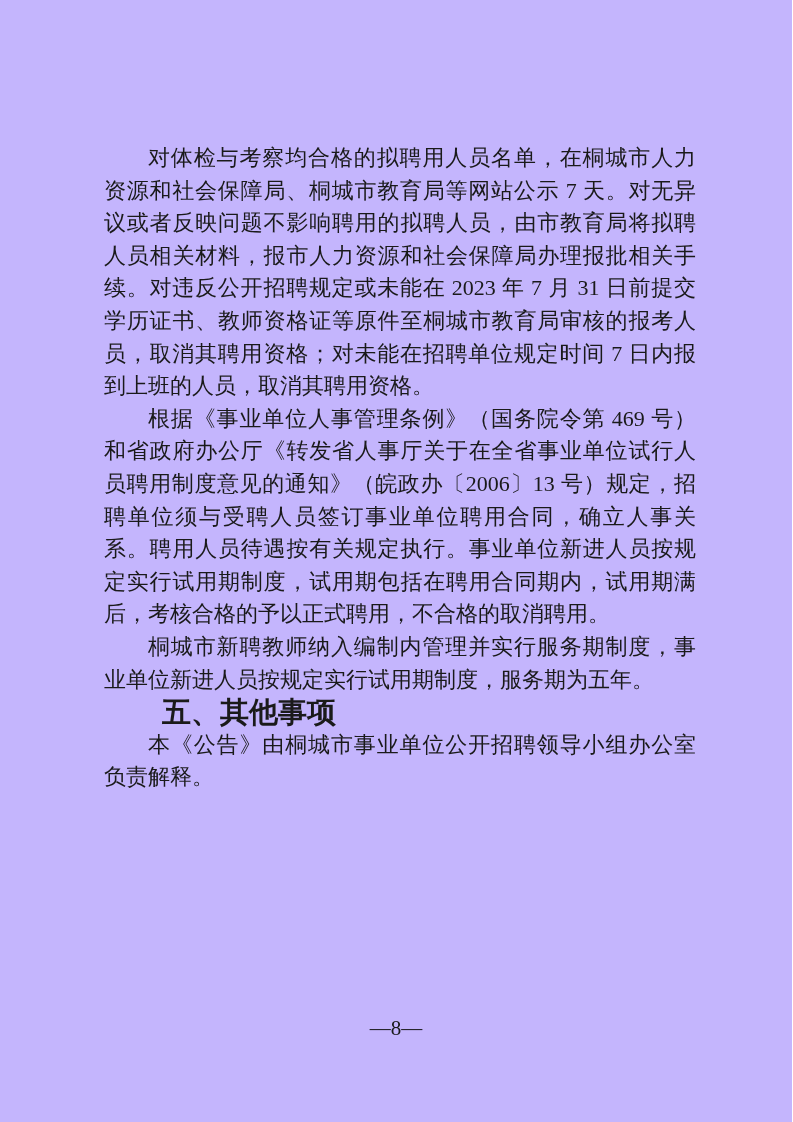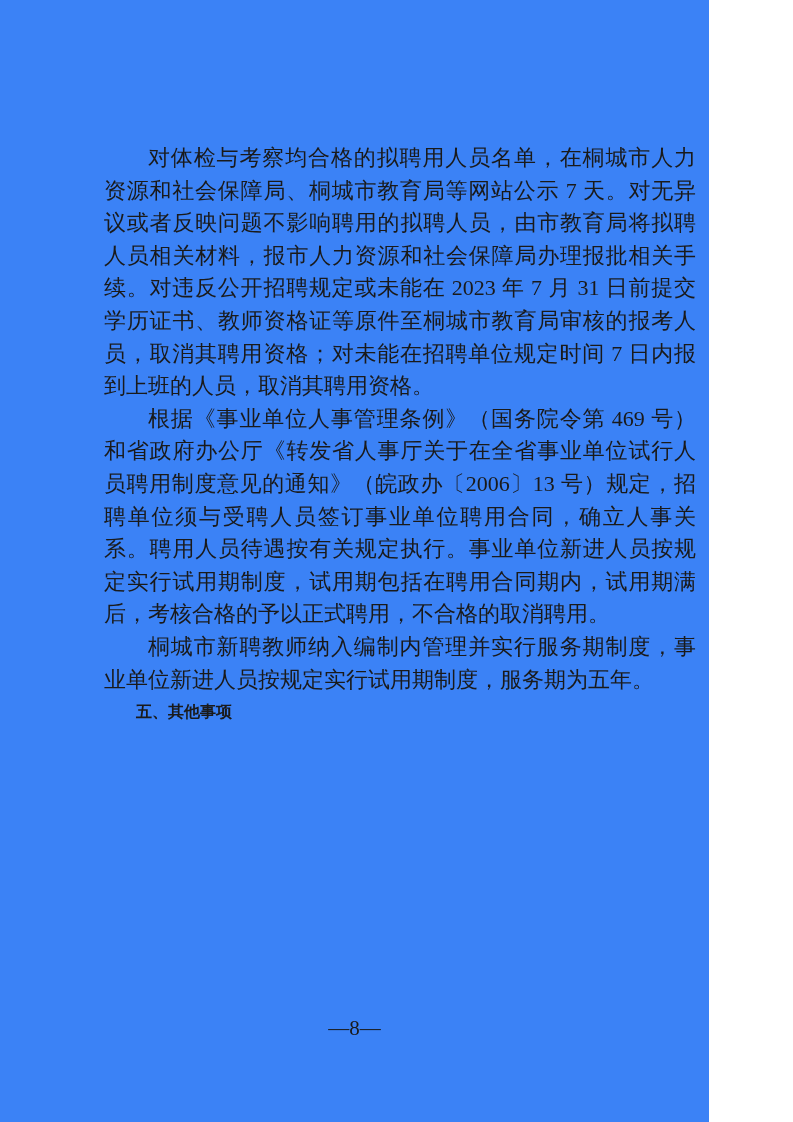--- a/index.html
+++ b/index.html
@@ -2,23 +2,23 @@
 <html><head>
 <meta charset="utf-8">
 <style>
   html, body {
     margin: 0;
     padding: 0;
     background: #ffffff;
   }
   .page {
     position: relative;
-    width: 709px;
+    width: 792px;
     height: 1122px;
-    background: #3b82f6;
+    background: #c4b5fd;
     overflow: hidden;
     font-family: "Liberation Serif", "DejaVu Serif", serif;
     color: #1a1a1a;
   }
   .content {
     position: absolute;
     left: 104px;
     top: 142px;
     width: 592px;
     font-size: 22px;
@@ -28,21 +28,21 @@
   }
   .para {
     margin: 0;
     padding: 0;
     text-indent: 2em;
   }
   .section-heading {
     margin: 0;
     padding: 0;
     text-indent: 2em;
-    font-size: 16px;
+    font-size: 29px;
     font-weight: 700;
     font-family: "Liberation Sans", "DejaVu Sans", sans-serif;
   }
   .footer {
     position: absolute;
     top: 1016px;
     left: 0;
     width: 100%;
     text-align: center;
     font-size: 21px;
@@ -52,15 +52,16 @@
 </style>
 </head>
 <body>
 
 <div class="page">
   <div class="content">
     <p class="para">对体检与考察均合格的拟聘用人员名单，在桐城市人力资源和社会保障局、桐城市教育局等网站公示 7 天。对无异议或者反映问题不影响聘用的拟聘人员，由市教育局将拟聘人员相关材料，报市人力资源和社会保障局办理报批相关手续。对违反公开招聘规定或未能在 2023 年 7 月 31 日前提交学历证书、教师资格证等原件至桐城市教育局审核的报考人员，取消其聘用资格；对未能在招聘单位规定时间 7 日内报到上班的人员，取消其聘用资格。</p>
     <p class="para">根据《事业单位人事管理条例》（国务院令第 469 号）和省政府办公厅《转发省人事厅关于在全省事业单位试行人员聘用制度意见的通知》（皖政办〔2006〕13 号）规定，招聘单位须与受聘人员签订事业单位聘用合同，确立人事关系。聘用人员待遇按有关规定执行。事业单位新进人员按规定实行试用期制度，试用期包括在聘用合同期内，试用期满后，考核合格的予以正式聘用，不合格的取消聘用。</p>
     <p class="para">桐城市新聘教师纳入编制内管理并实行服务期制度，事业单位新进人员按规定实行试用期制度，服务期为五年。</p>
     <h2 class="section-heading">五、其他事项</h2>
+    <p class="para">本《公告》由桐城市事业单位公开招聘领导小组办公室负责解释。</p>
   </div>
   <div class="footer">—8—</div>
 </div>
 
 </body></html>

